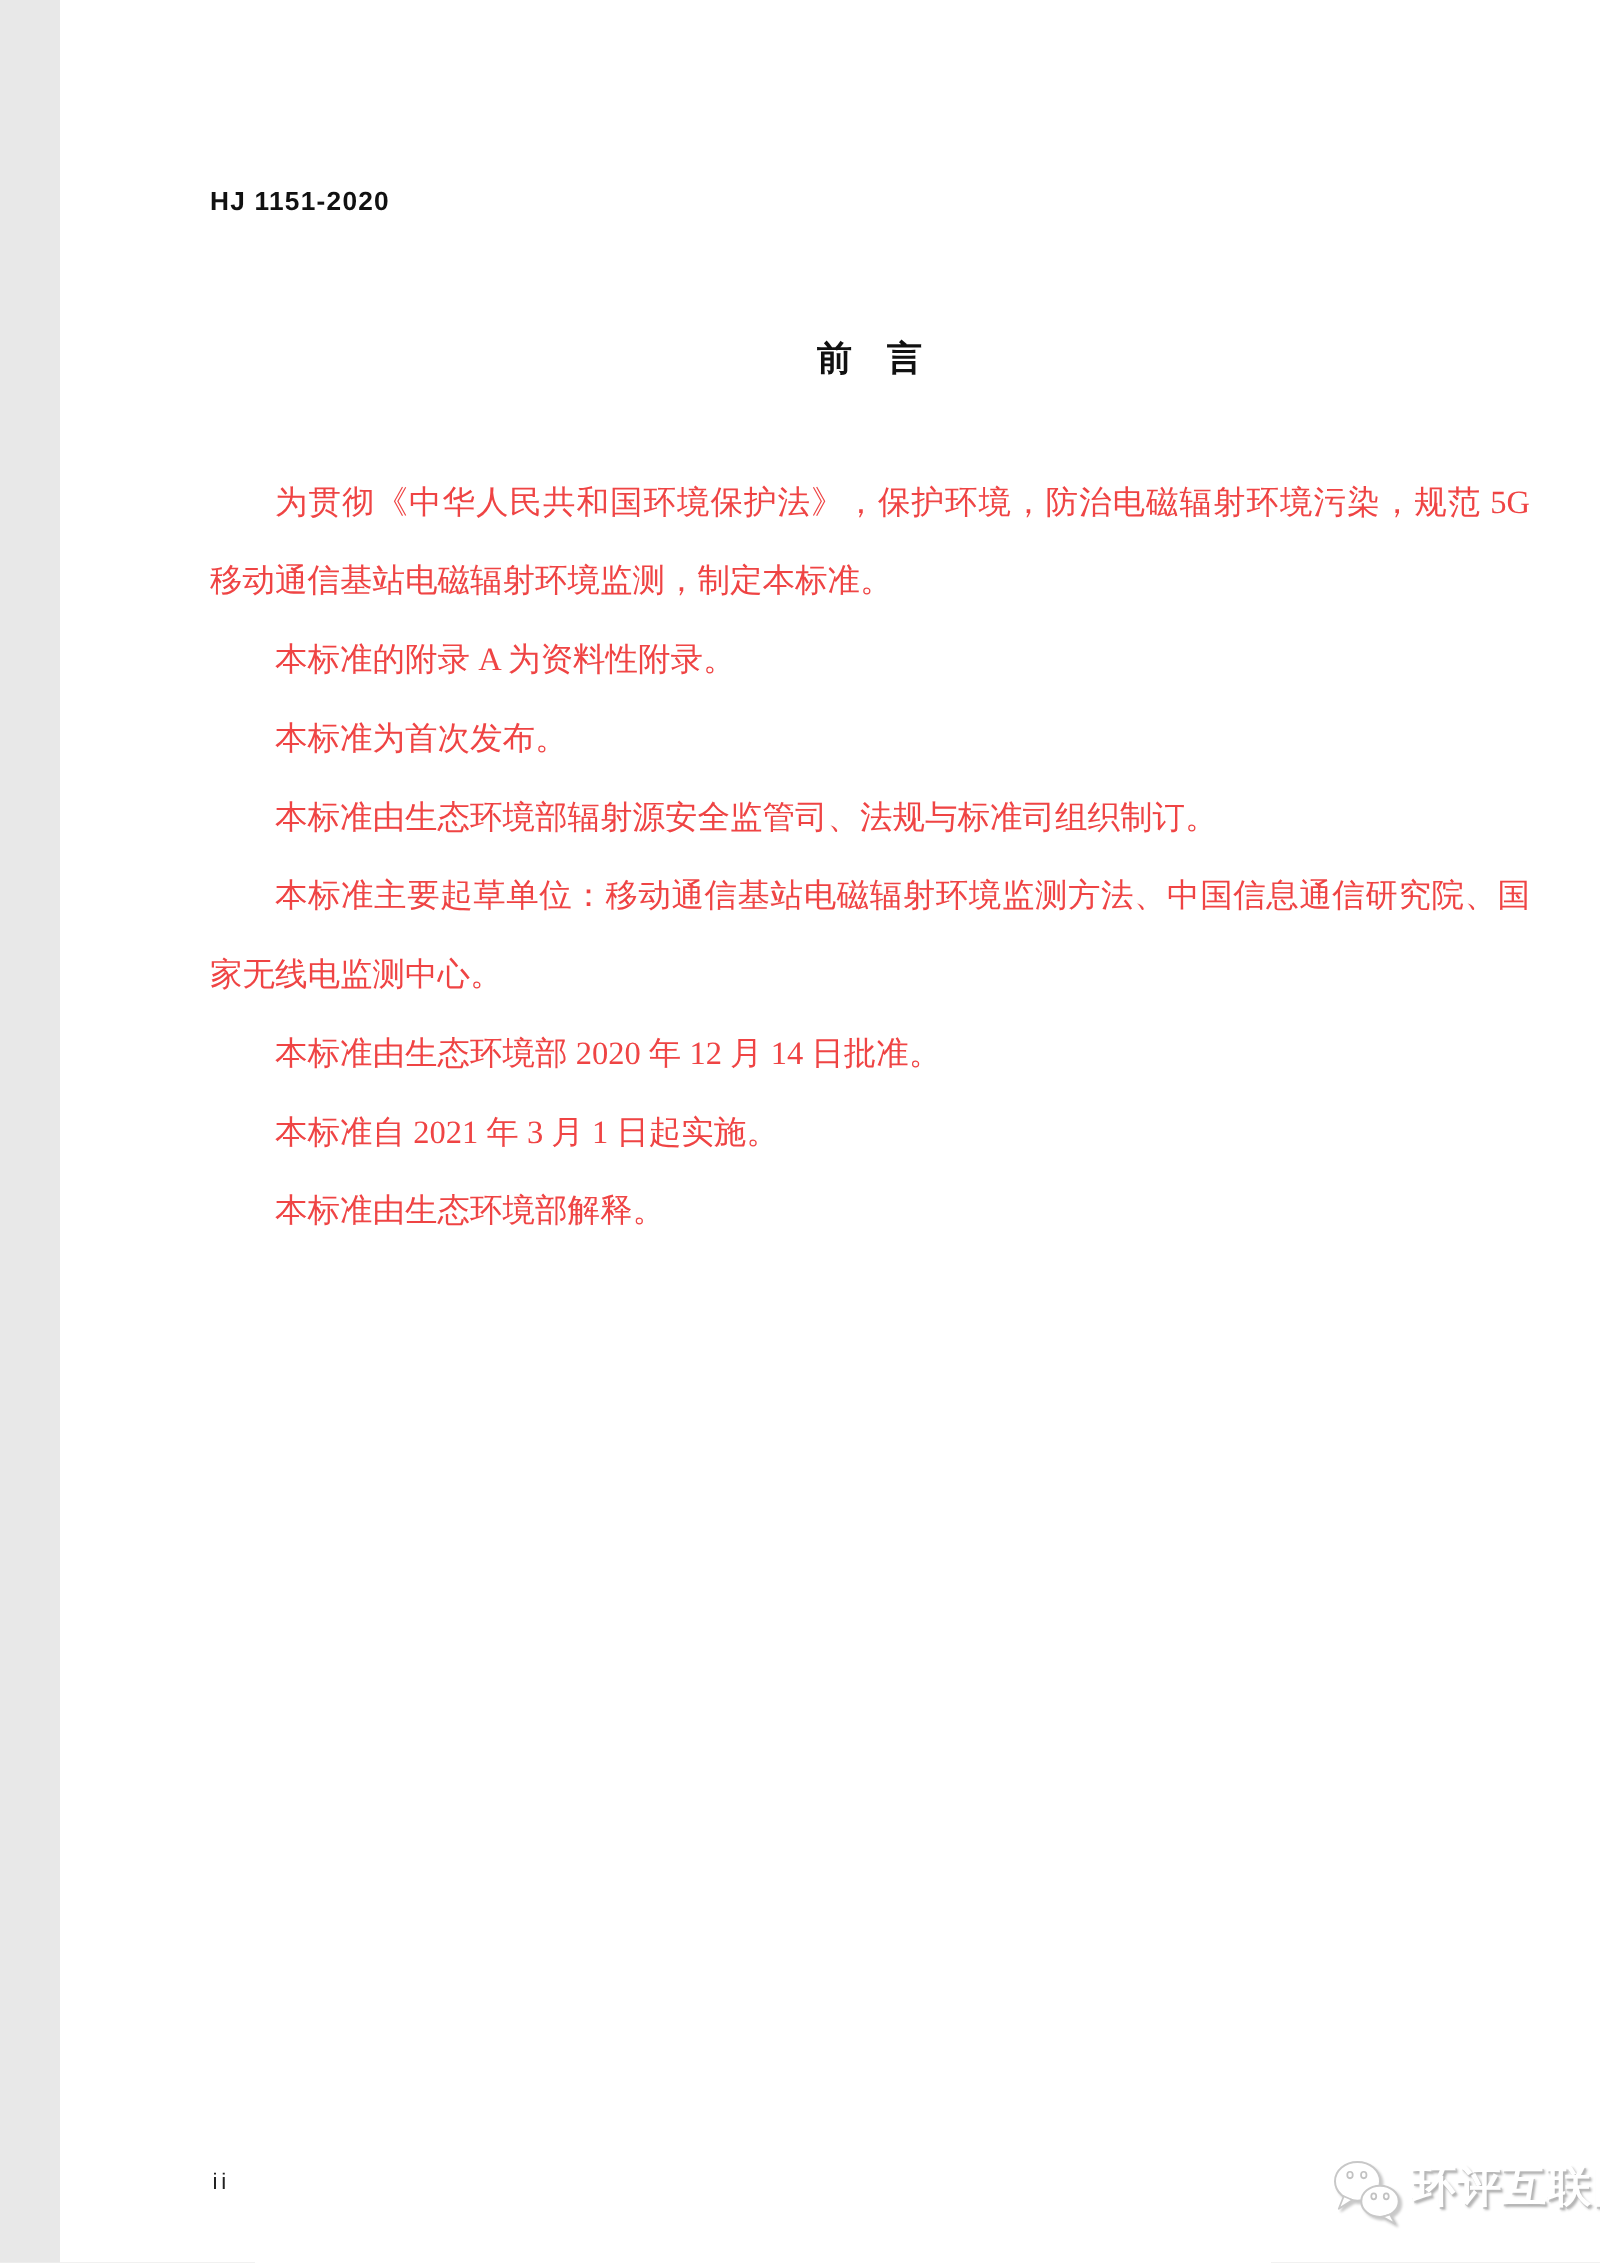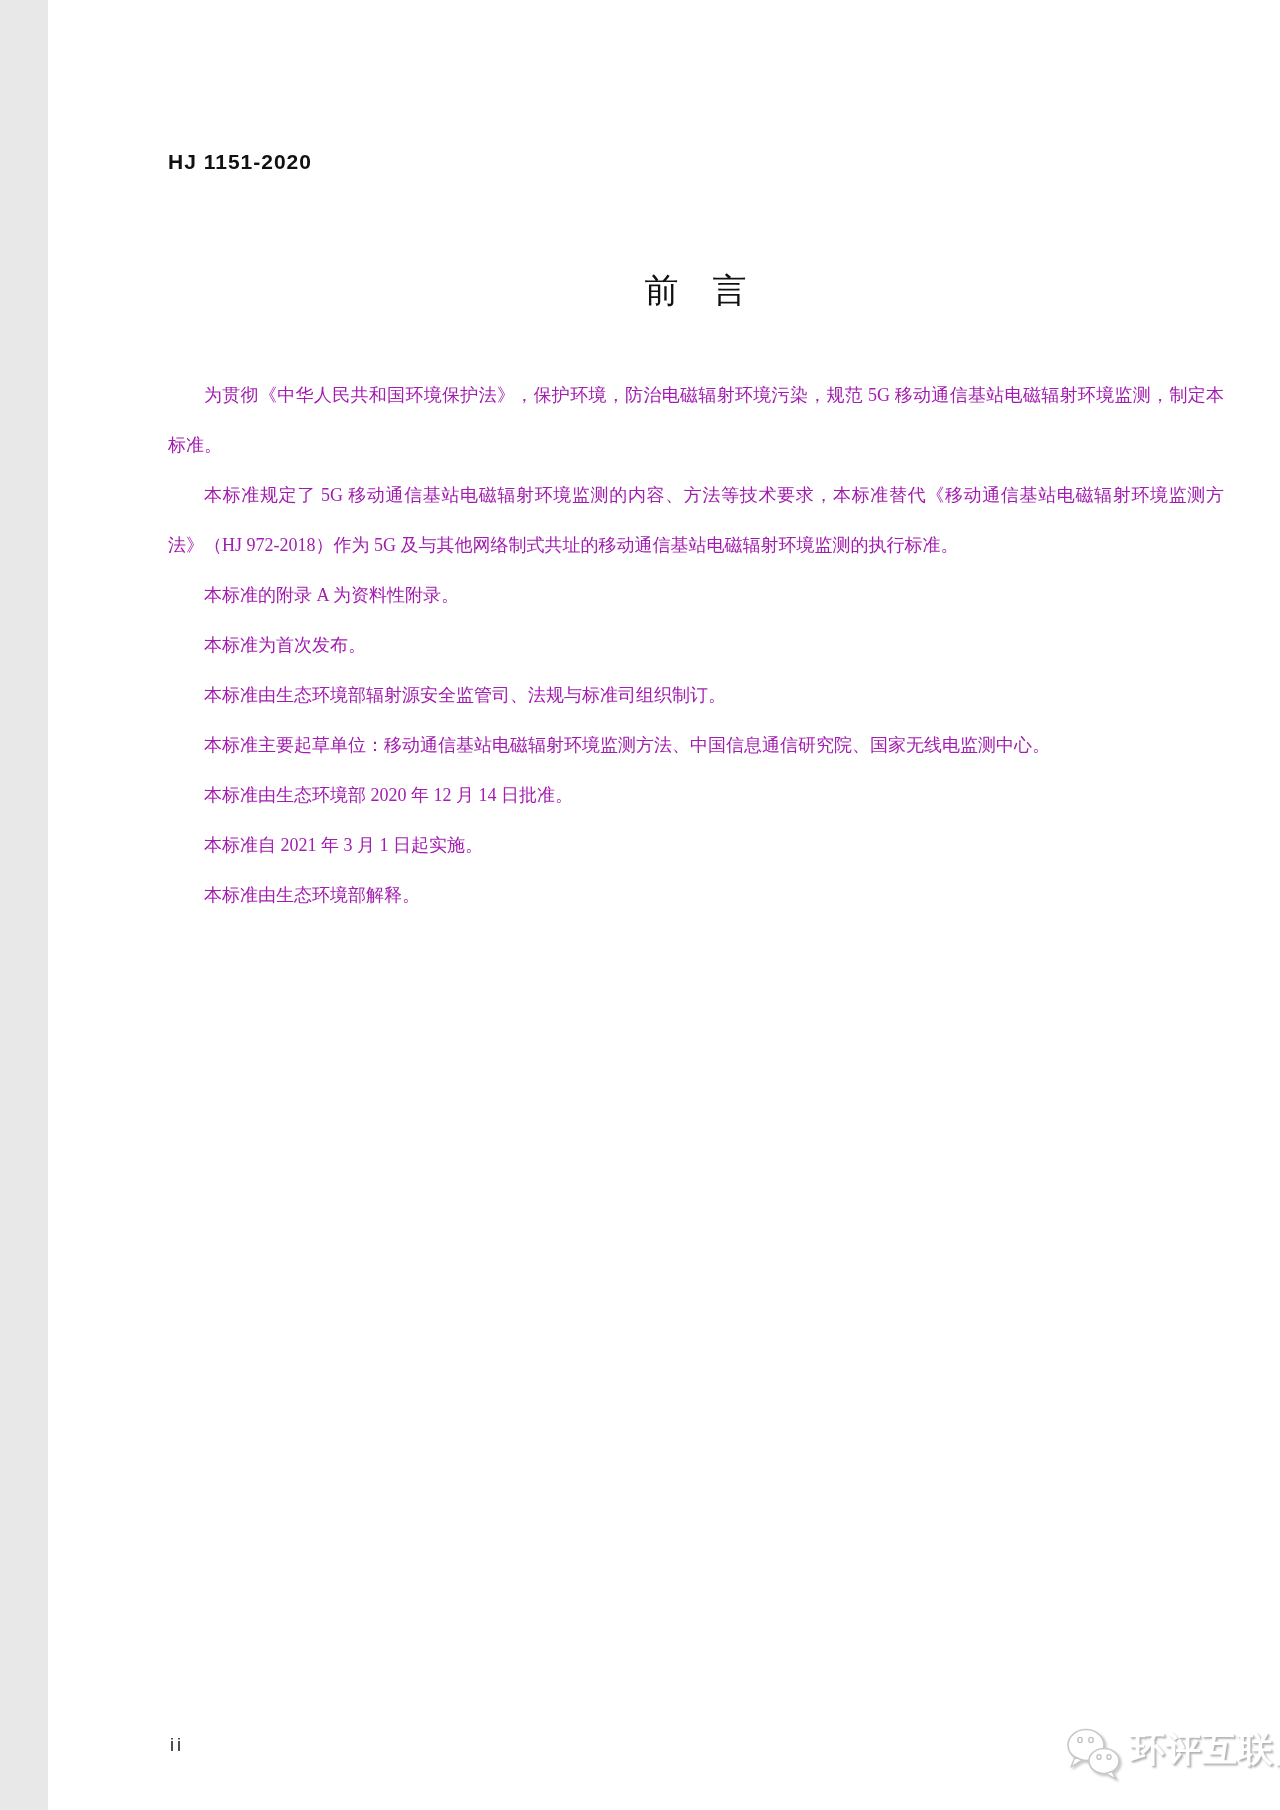--- a/index.html
+++ b/index.html
@@ -27,37 +27,37 @@
     letter-spacing: 1px;
     color: #111111;
   }
   .doc-title {
     position: absolute;
     top: 268px;
     left: 120px;
     width: 1055px;
     text-align: center;
     font-family: "Liberation Sans", "DejaVu Sans", sans-serif;
-    font-size: 34px;
-    font-weight: 400;
+    font-size: 28px;
+    font-weight: 700;
     color: #111111;
   }
   .doc-body {
     position: absolute;
     top: 370px;
     left: 120px;
     width: 1056px;
   }
   .doc-body p {
     margin: 0;
-    font-size: 18px;
-    line-height: 50px;
+    font-size: 26px;
+    line-height: 63px;
     text-align: justify;
     text-indent: 2em;
-    color: #a21caf;
+    color: #ef4444;
   }
   .page-number {
     position: absolute;
     top: 1735px;
     left: 122px;
     font-family: "Liberation Sans", "DejaVu Sans", sans-serif;
     font-size: 18px;
     letter-spacing: 3px;
     color: #222222;
   }
@@ -87,21 +87,20 @@
 <body>
 
 <div class="page">
 
   <div class="doc-header">HJ 1151-2020</div>
 
   <div class="doc-title">前　言</div>
 
   <div class="doc-body">
     <p>为贯彻《中华人民共和国环境保护法》，保护环境，防治电磁辐射环境污染，规范 5G 移动通信基站电磁辐射环境监测，制定本标准。</p>
-    <p>本标准规定了 5G 移动通信基站电磁辐射环境监测的内容、方法等技术要求，本标准替代《移动通信基站电磁辐射环境监测方法》（HJ 972-2018）作为 5G 及与其他网络制式共址的移动通信基站电磁辐射环境监测的执行标准。</p>
     <p>本标准的附录 A 为资料性附录。</p>
     <p>本标准为首次发布。</p>
     <p>本标准由生态环境部辐射源安全监管司、法规与标准司组织制订。</p>
     <p>本标准主要起草单位：移动通信基站电磁辐射环境监测方法、中国信息通信研究院、国家无线电监测中心。</p>
     <p>本标准由生态环境部 2020 年 12 月 14 日批准。</p>
     <p>本标准自 2021 年 3 月 1 日起实施。</p>
     <p>本标准由生态环境部解释。</p>
   </div>
 
   <div class="page-number">ii</div>

